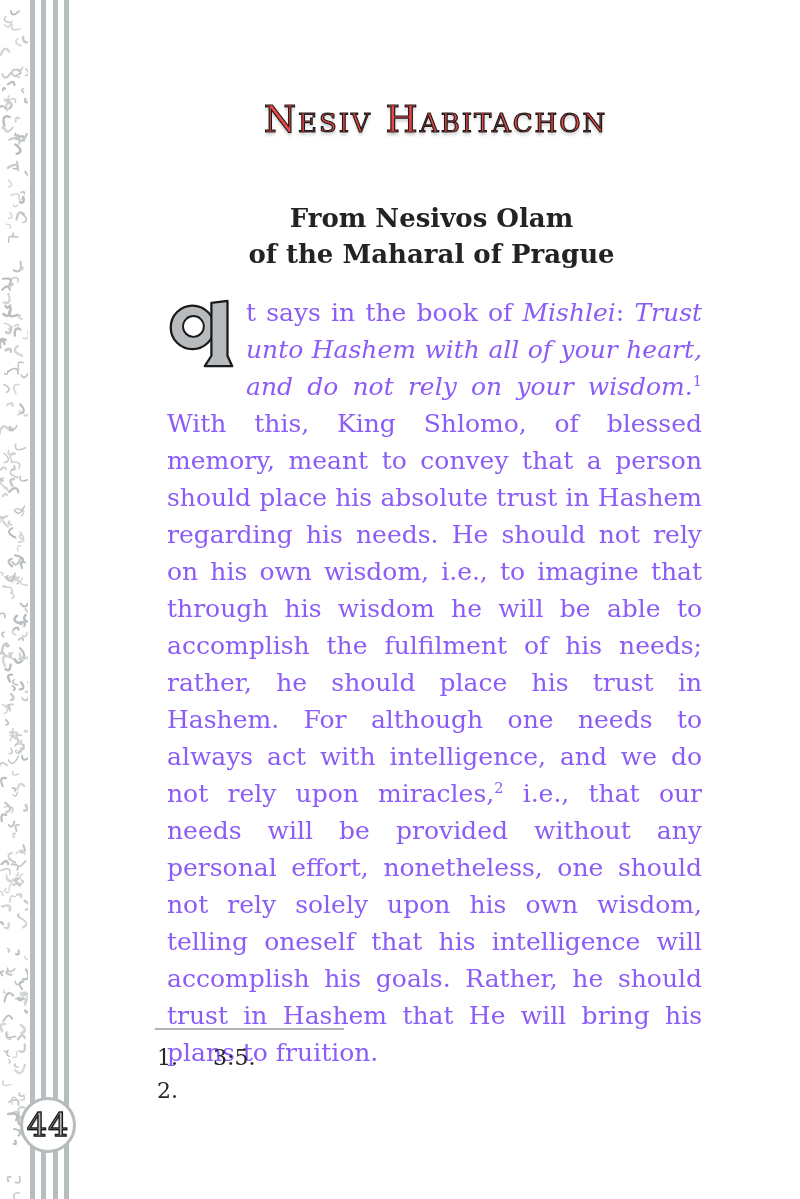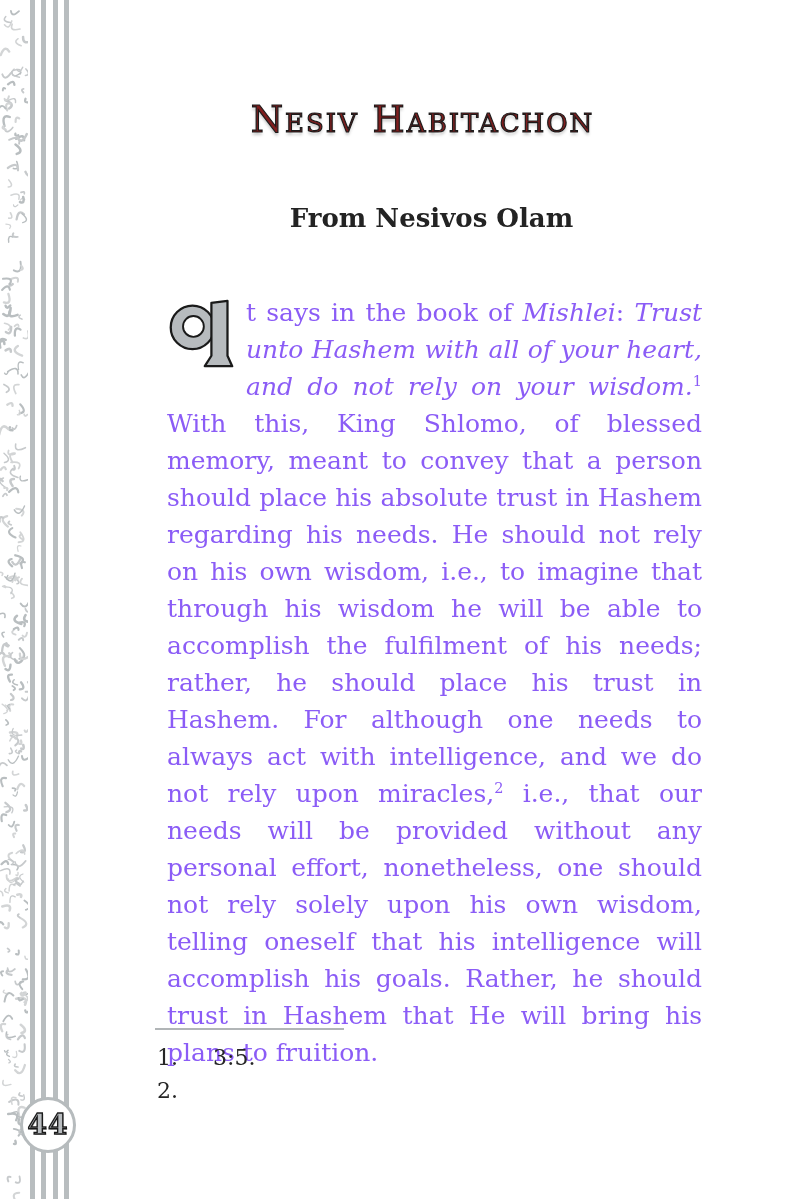--- a/index.html
+++ b/index.html
@@ -38,48 +38,48 @@
     background: #ffffff;
     border: 3px solid #b6bbbd;
     box-sizing: border-box;
     display: flex;
     align-items: center;
     justify-content: center;
     z-index: 3;
   }
   .page-number-badge span {
     font-family: "DejaVu Serif", serif;
-    font-weight: bold;
-    font-size: 28px;
+    font-weight: normal;
+    font-size: 32px;
     letter-spacing: 1px;
     color: #b9bdc0;
     -webkit-text-stroke: 1.4px #1a1a1a;
     text-shadow: 1px 1px 0 rgba(0,0,0,0.25);
     line-height: 1;
     text-align: right;
   }
 
   
   .content {
     position: absolute;
     left: 155px; top: 0;
     width: 535px; height: 1199px;
   }
   .chapter-title {
     position: absolute;
-    top: 98px; left: 0;
+    top: 98px; left: 13px;
     width: 100%;
     margin: 0;
     text-align: center;
     font-family: "DejaVu Serif", serif;
     font-weight: normal;
     font-variant: small-caps;
     font-size: 37px;
     letter-spacing: 2px;
-    color: #7f1d1d;
+    color: #ef4444;
     -webkit-text-stroke: 1.2px #1b1b1b;
     text-shadow: 0 3px 3px rgba(40,40,40,0.28);
     white-space: nowrap;
   }
   .subtitle {
     position: absolute;
     top: 191px; left: 0;
     width: 100%;
     margin: 9px;
     text-align: center;
@@ -395,20 +395,21 @@
   <div class="page-number-badge">
     <span>44</span>
   </div>
 
   <div class="content">
 
     <h1 class="chapter-title">Nesiv Habitachon</h1>
 
     <h2 class="subtitle">
       <span>From Nesivos Olam</span><br>
+      <span>of the Maharal of Prague</span>
     </h2>
 
     <p class="body-paragraph">
       <span class="dropcap">
         <svg width="64" height="70" viewBox="0 0 66 74" xmlns="http://www.w3.org/2000/svg">
           <g>
             <circle cx="24" cy="30" r="23" class="eng-fill" fill="#b7bbbe" stroke="#1a1a1a" stroke-width="2.4" stroke-linejoin="round"></circle>
             <circle cx="25" cy="29" r="11" class="eng-counter" fill="#ffffff" stroke="#1a1a1a" stroke-width="2"></circle>
             <path d="M44 4 L61 2 L61 60 L66 71 L37 71 L44 60 Z" class="eng-fill" fill="#b7bbbe" stroke="#1a1a1a" stroke-width="2.4" stroke-linejoin="round"></path>
           </g>

